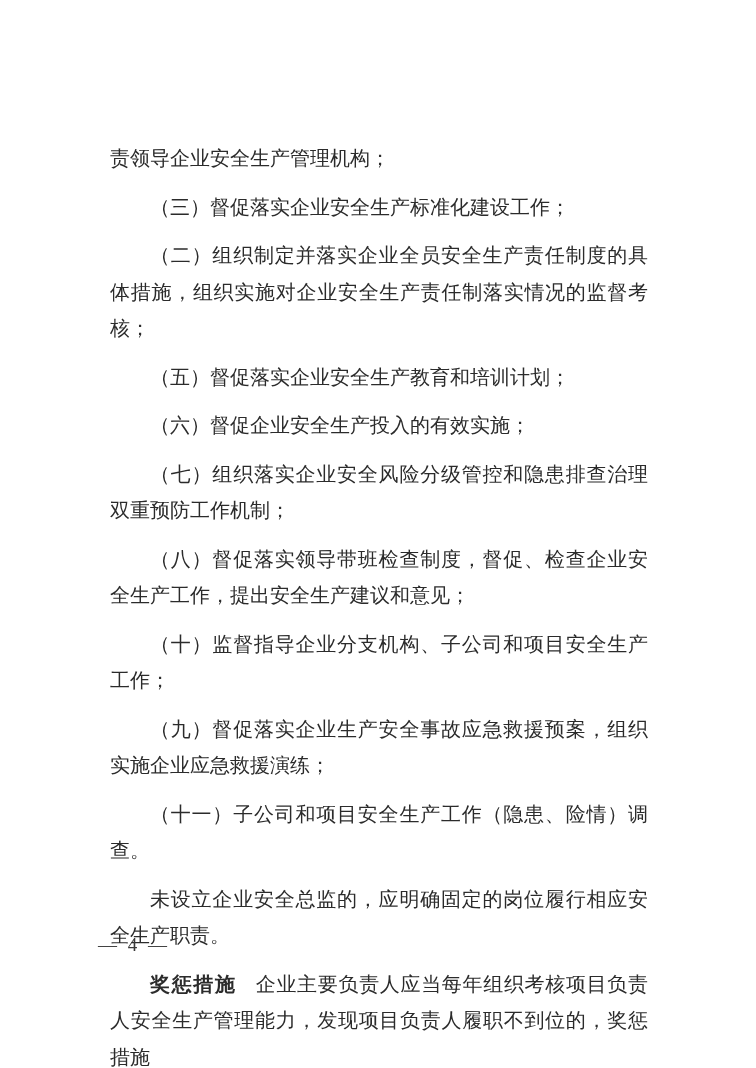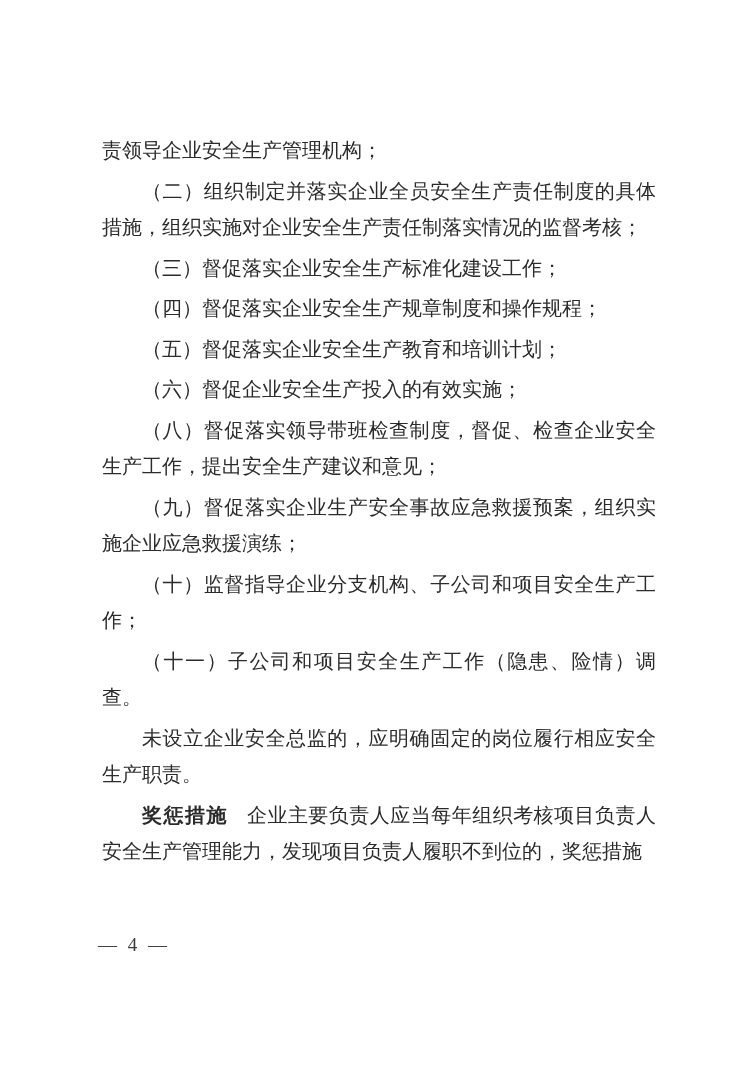--- a/index.html
+++ b/index.html
@@ -18,21 +18,21 @@
     position: absolute;
     left: 98px;
     top: 128px;
     width: 562px;
     font-size: 20px;
     line-height: 36.5px;
     text-align: justify;
     text-justify: inter-ideograph;
   }
   .para {
-    margin: 4px;
+    margin: 12px;
     padding: 0;
     text-indent: 2em;
     word-break: break-all;
     font-family: Liberation Serif, serif;
   }
   .para.no-indent { text-indent: 0; }
   .lead {
     font-weight: bold;
     margin-right: 0.95em;
     letter-spacing: 1px;
@@ -45,26 +45,26 @@
     letter-spacing: 3px;
     color: #3a3a3a;
   }
 </style>
 </head>
 <body>
 
 <div class="page">
   <div class="content">
       <p class="para no-indent"><span>责领导企业安全生产管理机构；</span></p>
+      <p class="para"><span>（三）督促落实企业安全生产标准化建设工作；</span></p>
       <p class="para"><span>（二）组织制定并落实企业全员安全生产责任制度的具体措施，组织实施对企业安全生产责任制落实情况的监督考核；</span></p>
-      <p class="para"><span>（三）督促落实企业安全生产标准化建设工作；</span></p>
-      <p class="para"><span>（四）督促落实企业安全生产规章制度和操作规程；</span></p>
       <p class="para"><span>（五）督促落实企业安全生产教育和培训计划；</span></p>
       <p class="para"><span>（六）督促企业安全生产投入的有效实施；</span></p>
+      <p class="para"><span>（七）组织落实企业安全风险分级管控和隐患排查治理双重预防工作机制；</span></p>
       <p class="para"><span>（八）督促落实领导带班检查制度，督促、检查企业安全生产工作，提出安全生产建议和意见；</span></p>
+      <p class="para"><span>（十）监督指导企业分支机构、子公司和项目安全生产工作；</span></p>
       <p class="para"><span>（九）督促落实企业生产安全事故应急救援预案，组织实施企业应急救援演练；</span></p>
-      <p class="para"><span>（十）监督指导企业分支机构、子公司和项目安全生产工作；</span></p>
       <p class="para"><span>（十一）子公司和项目安全生产工作（隐患、险情）调查。</span></p>
       <p class="para"><span>未设立企业安全总监的，应明确固定的岗位履行相应安全生产职责。</span></p>
       <p class="para"><b class="lead">奖惩措施</b><span>企业主要负责人应当每年组织考核项目负责人安全生产管理能力，发现项目负责人履职不到位的，奖惩措施</span></p>
     </div>
   <div class="footer">— 4 —</div>
 </div>
 
 </body></html>

